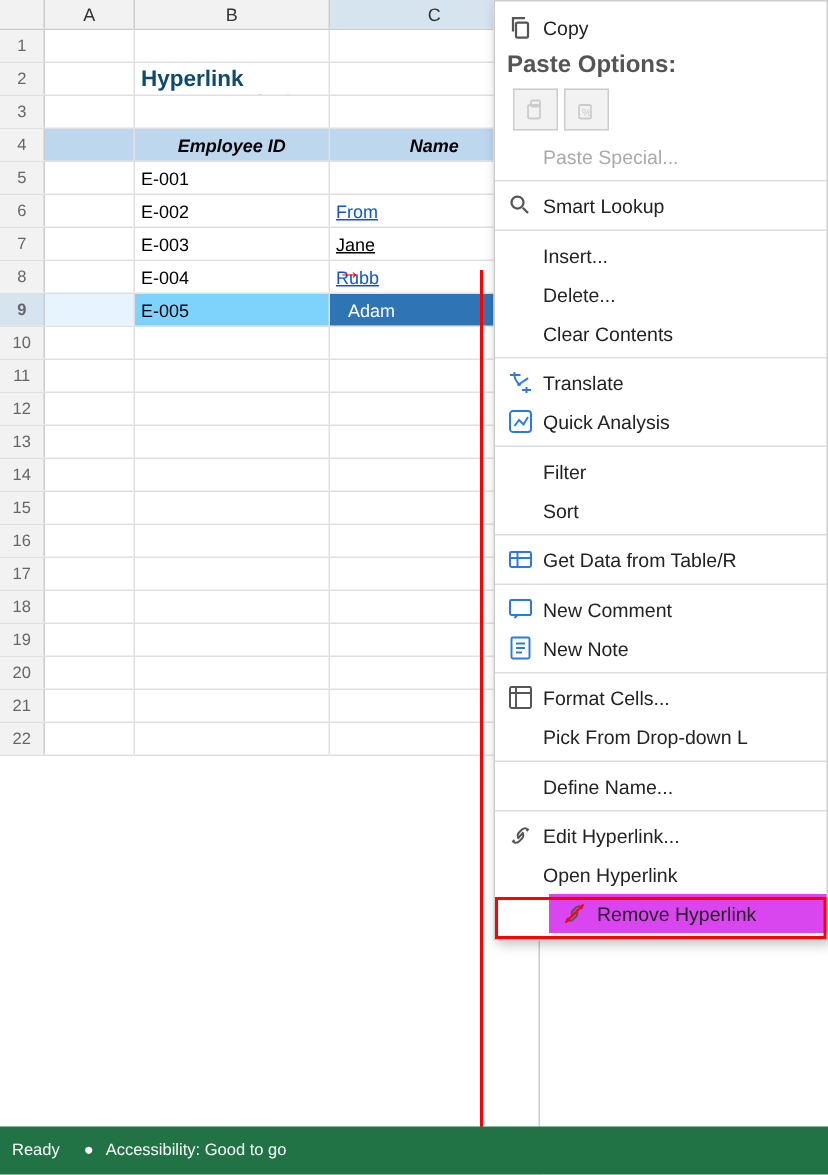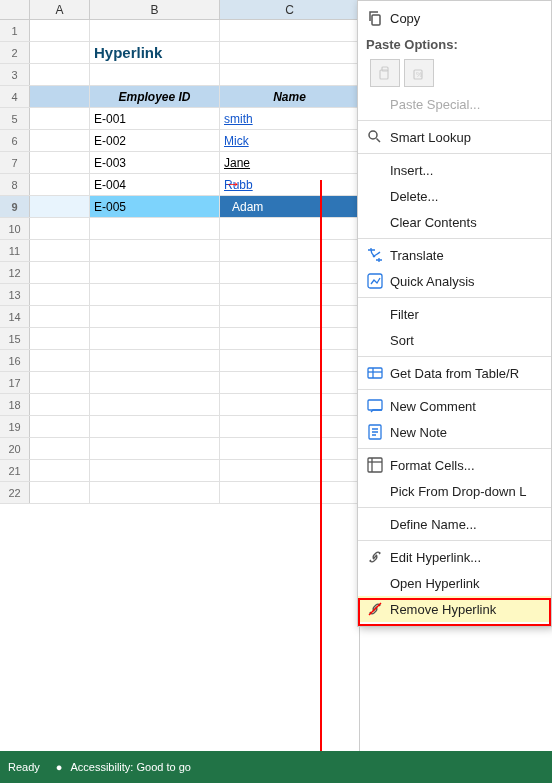--- a/index.html
+++ b/index.html
@@ -194,21 +194,21 @@
     .status-text {
       color: #fff;
       font-size: 11px;
     }
 
     
     .context-menu {
       position: absolute;
       top: 0;
       right: 0;
-      width: 195px;
+      width: 223px;
       background: #fff;
       border: 1px solid #ccc;
       box-shadow: 2px 2px 8px rgba(0,0,0,0.25);
       z-index: 100;
       padding: 4px 0;
     }
     .menu-item {
       display: flex;
       align-items: center;
       padding: 4px 12px 4px 8px;
@@ -304,28 +304,27 @@
       <div class="row-num">4</div>
       <div class="cell cell-a" style="background:#bdd7ee;"></div>
       <div class="cell cell-b" style="background:#bdd7ee;font-weight:bold;justify-content:center;">Employee ID</div>
       <div class="cell cell-c" style="background:#bdd7ee;font-weight:bold;justify-content:center;">Name</div>
     </div>
 
     <div class="row">
       <div class="row-num">5</div>
       <div class="cell cell-a"></div>
       <div class="cell cell-b">E-001</div>
-      <div class="cell cell-c" style="color:#1155cc;text-decoration:underline;">smith</div>
     </div>
 
     <div class="row">
       <div class="row-num">6</div>
       <div class="cell cell-a"></div>
       <div class="cell cell-b">E-002</div>
-      <div class="cell cell-c" style="color:#1155cc;text-decoration:underline;">Mick</div>
+      <div class="cell cell-c" style="color:#1155cc;text-decoration:underline;">From</div>
     </div>
 
     <div class="row">
       <div class="row-num">7</div>
       <div class="cell cell-a"></div>
       <div class="cell cell-b">E-003</div>
       <div class="cell cell-c" style="color:#000000;text-decoration:underline;">Jane</div>
     </div>
 
     <div class="row">
@@ -442,21 +441,21 @@
     <span class="menu-icon">
       <svg viewBox="0 0 16 16" fill="none" stroke="#555" stroke-width="1.5">
         <rect x="5" y="5" width="8" height="10" rx="1"></rect>
         <path d="M3 11V2h8"></path>
       </svg>
     </span>
     <span>Copy</span>
   </div>
 
   <div class="menu-item" style="cursor:default;">
-    <span style="font-size:13px;color:#555;font-weight:600;">Paste Options:</span>
+    <span style="font-size:16px;color:#555;font-weight:600;">Paste Options:</span>
   </div>
 
   <div class="paste-grid">
     <div class="paste-btn disabled">
       <svg width="16" height="16" viewBox="0 0 16 16" fill="none" stroke="#ccc" stroke-width="1.2">
         <rect x="3" y="5" width="8" height="9" rx="1"></rect>
         <rect x="5" y="2" width="6" height="4" rx="1"></rect>
       </svg>
     </div>
     <div class="paste-btn disabled">
@@ -607,21 +606,21 @@
       </svg>
     </span>
     <span>Edit Hyperlink...</span>
   </div>
 
   <div class="menu-item">
     <span class="menu-icon"></span>
     <span>Open Hyperlink</span>
   </div>
 
-  <div class="menu-item highlighted" style="background:#fef9c3;">
+  <div class="menu-item highlighted" style="background:#d946ef;margin-left:36px;">
     <span class="menu-icon">
       <svg viewBox="0 0 16 16" fill="none" stroke="#555" stroke-width="1.3">
         <path d="M6 10l4-4"></path>
         <path d="M4 11l-1 1a3 3 0 004 0l2-2a3 3 0 000-4"></path>
         <path d="M12 5l1-1a3 3 0 00-4 0l-2 2a3 3 0 000 4"></path>
         <line x1="2" y1="14" x2="14" y2="2" stroke="red" stroke-width="1.5"></line>
       </svg>
     </span>
     <span>Remove Hyperlink</span>
   </div>

